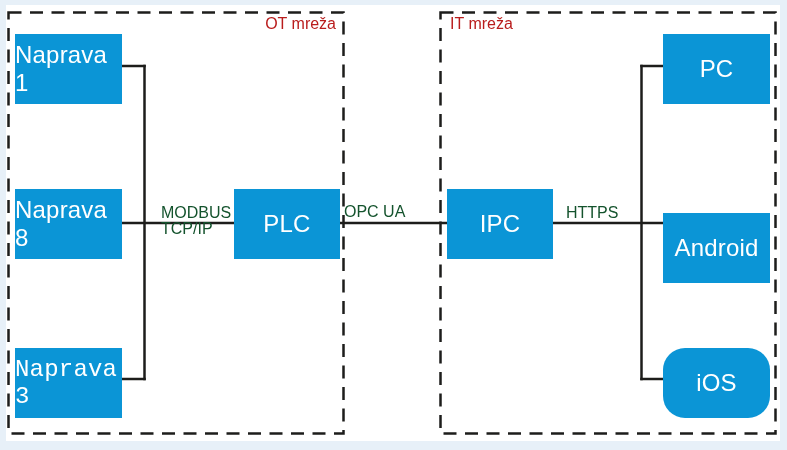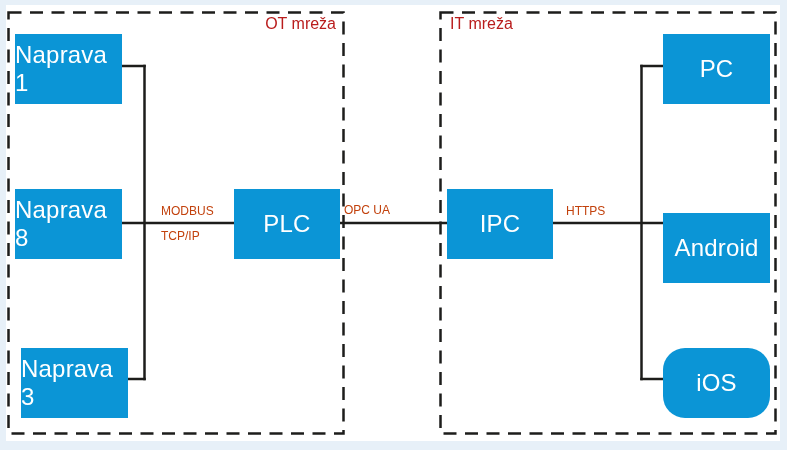--- a/index.html
+++ b/index.html
@@ -27,41 +27,41 @@
     background: #0b95d6;
     color: #ffffff;
     display: flex;
     align-items: center;
     justify-content: center;
     font-size: 24px;
     letter-spacing: 0.2px;
   }
   .n-naprava1 { left: 15px;  top: 34px;  width: 107px; height: 70px; }
   .n-naprava2 { left: 15px;  top: 189px; width: 107px; height: 70px; }
-  .n-naprava3 { left: 21px;  top: 348px; width: 107px; height: 70px; }
+  .n-naprava3 { left: 15px;  top: 348px; width: 107px; height: 70px; font-family: Liberation Mono, monospace; }
   .n-plc      { left: 234px; top: 189px; width: 106px; height: 70px; }
   .n-ipc      { left: 447px; top: 189px; width: 106px; height: 70px; }
   .n-pc       { left: 663px; top: 34px;  width: 107px; height: 70px; }
   .n-android  { left: 663px; top: 189px; width: 107px; height: 70px; margin-top: 24px; }
   .n-ios      { left: 663px; top: 348px; width: 107px; height: 70px; border-radius: 22px; }
   .zone-label {
     position: absolute;
     color: #b91c1c;
     font-size: 16px;
   }
   .z-ot { left: 200px; top: 15px; width: 136px; text-align: right; }
   .z-it { left: 450px; top: 15px; }
   .link-label {
     position: absolute;
-    color: #c2410c;
-    font-size: 12px;
+    color: #14532d;
+    font-size: 16px;
     white-space: nowrap;
   }
   .l-modbus { left: 161px; top: 204px; }
-  .l-tcpip  { left: 161px; top: 229px; }
+  .l-tcpip  { left: 161px; top: 220px; }
   .l-opcua  { left: 344px; top: 203px; width: 96px; text-align: left; }
   .l-https  { left: 566px; top: 204px; text-align: right; }
 </style>
 </head>
 <body>
 
 <div class="canvas">
   <div class="inner-bg"></div>
 
   <svg class="wires" viewBox="0 0 787 450">

